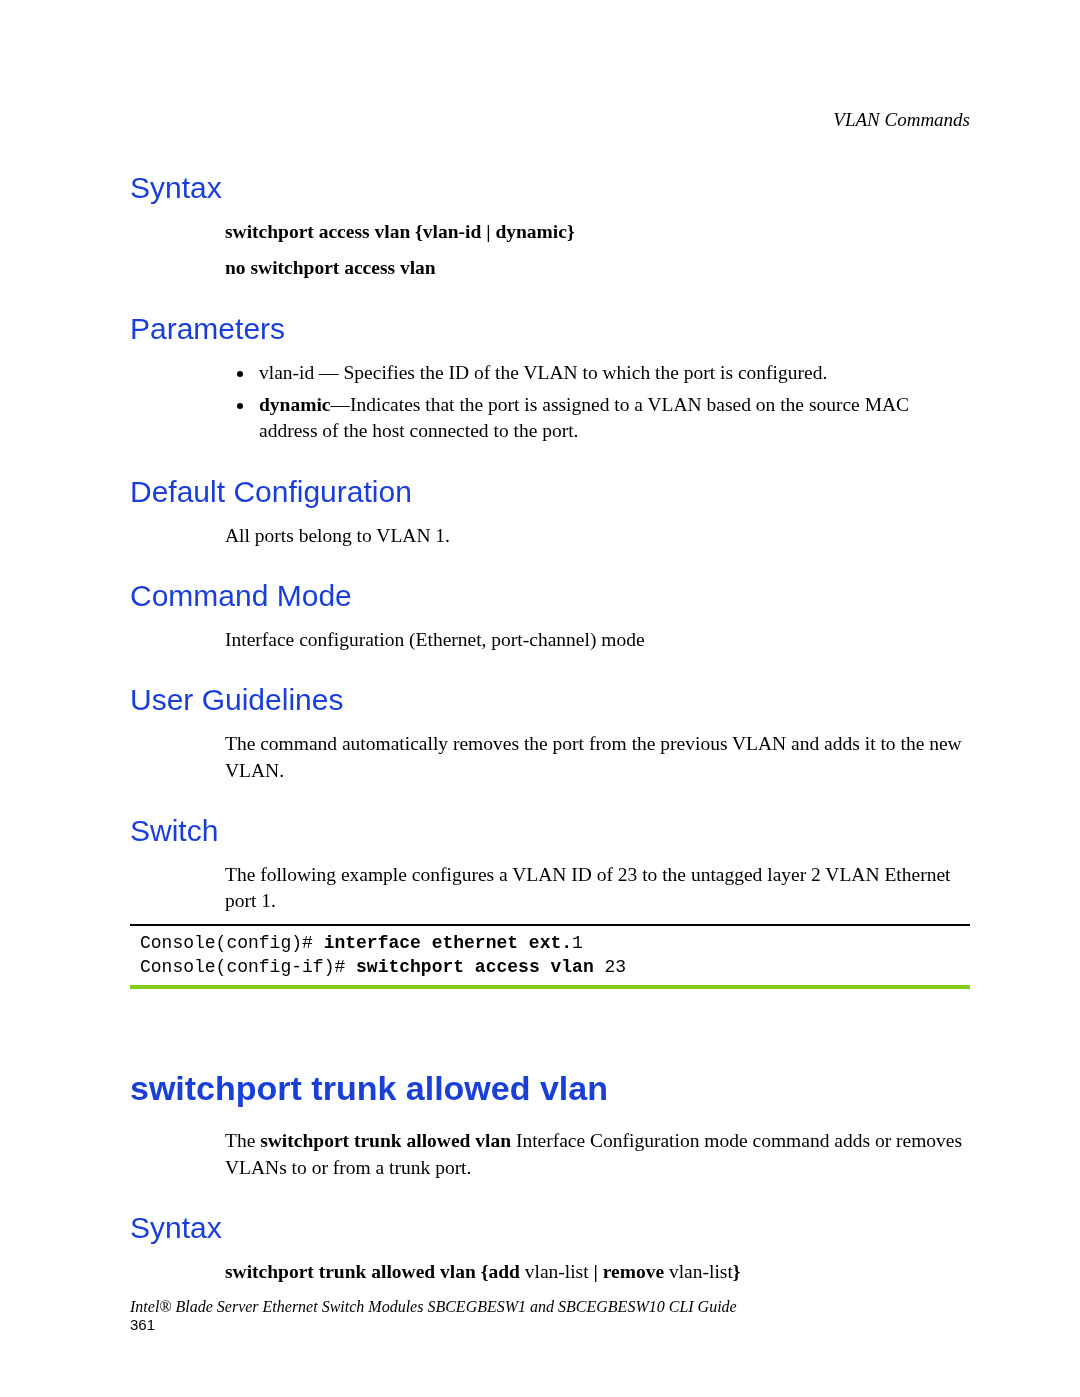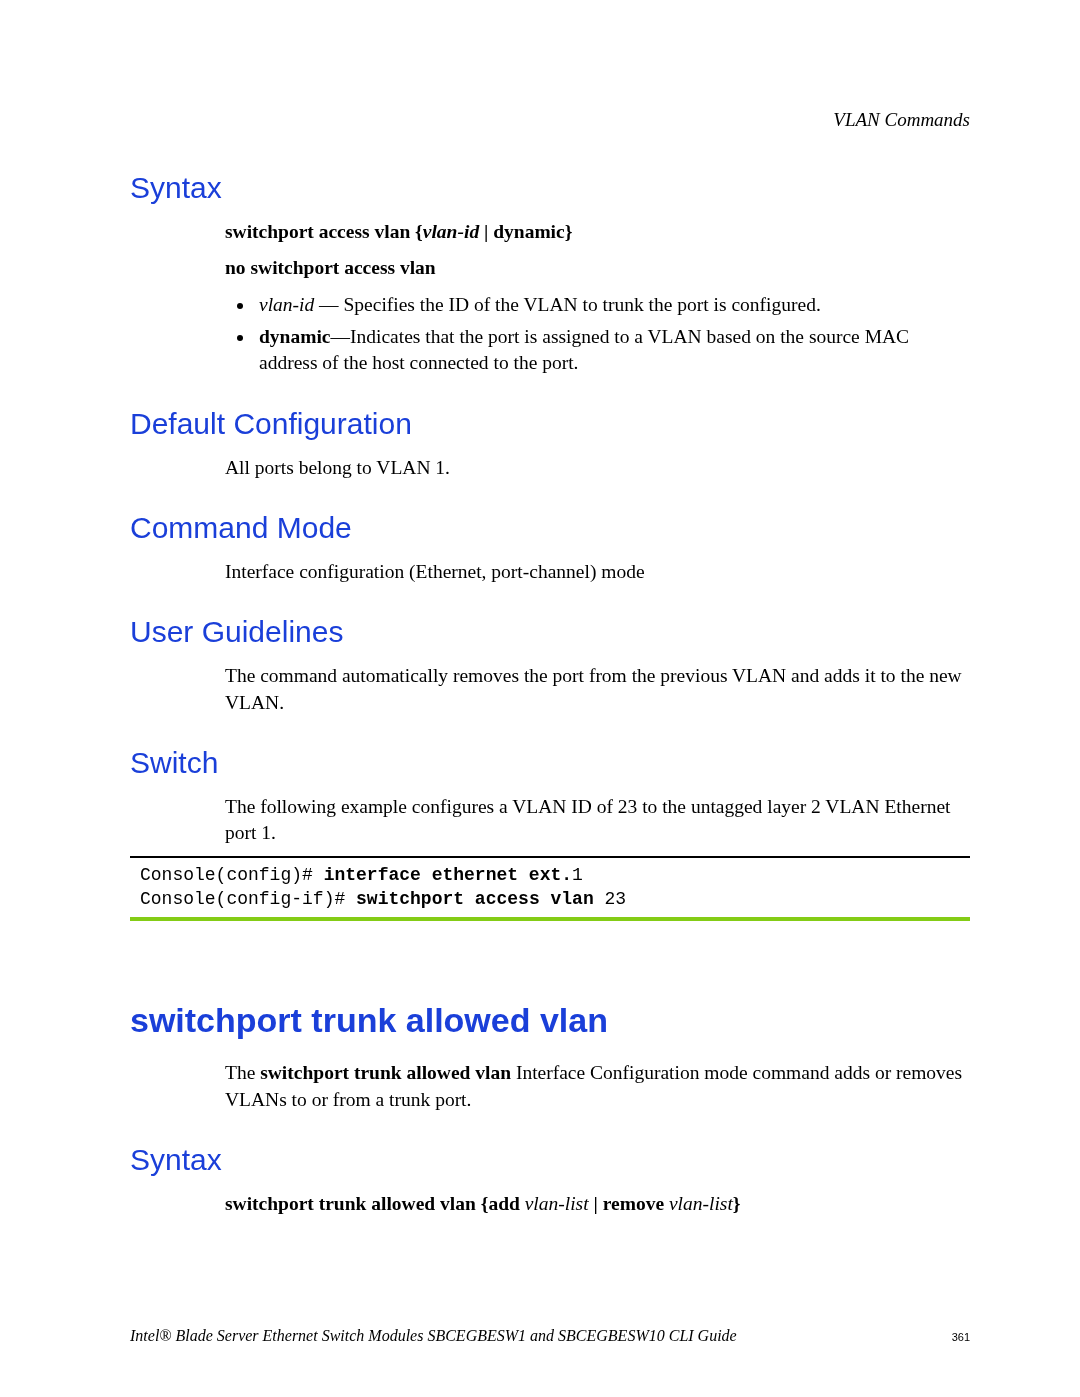--- a/index.html
+++ b/index.html
@@ -39,21 +39,21 @@
     font-size: 34px;
     margin: 80px 0 20px 0;
   }
   .indent {
     margin-left: 95px;
     font-size: 19.5px;
     line-height: 1.35;
     margin-bottom: 10px;
   }
   .bold { font-weight: 700; }
-  .italic { font-style: italic; }
+  .italic { }
   ul.params {
     margin: 6px 0 10px 95px;
     padding-left: 30px;
     font-size: 19.5px;
     line-height: 1.35;
   }
   ul.params li {
     margin-bottom: 6px;
     padding-left: 4px;
   }
@@ -63,55 +63,57 @@
     border-bottom: 4px solid #84cc16;
     padding: 6px 10px;
     font-family: "Courier New", Courier, monospace;
     font-size: 18px;
     white-space: pre;
     line-height: 1.3;
   }
   .codebox .cb { font-weight: 700; }
   .footer {
     position: absolute;
-    bottom: 52px;
+    bottom: 64px;
     left: 130px;
     right: 110px;
     display: flex;
     justify-content: space-between;
     align-items: baseline;
     font-size: 16px;
+    flex-direction: column;
   }
   .footer .title {
     font-style: italic;
   }
   .footer .pageno {
     font-family: Arial, Helvetica, sans-serif;
-    font-size: 11px;
+    font-size: 15px;
   }
 </style>
 </head>
 <body>
 
 <div class="page">
 
   <div class="header-right">VLAN Commands</div>
 
   <h2 class="section">Syntax</h2>
   <div class="indent">
     <span class="bold">switchport access vlan</span>
     <span class="bold"> {</span><span class="bold italic">vlan-id</span><span class="bold"> | </span><span class="bold">dynamic</span><span class="bold">}</span>
   </div>
   <div class="indent">
     <span class="bold">no switchport access vlan</span>
   </div>
 
+  <h2 class="section">Parameters</h2>
   <ul class="params">
     <li>
-      <span class="italic">vlan-id</span><span> — Specifies the ID of the VLAN to trunk the port is configured.</span>
+      <span class="italic">vlan-id</span><span> — Specifies the ID of the VLAN to which the port is configured.</span>
     </li>
     <li>
       <span class="bold">dynamic</span><span>—Indicates that the port is assigned to a VLAN based on the source MAC address of the host connected to the port.</span>
     </li>
   </ul>
 
   <h2 class="section">Default Configuration</h2>
   <div class="indent">All ports belong to VLAN 1.</div>
 
   <h2 class="section">Command Mode</h2>

